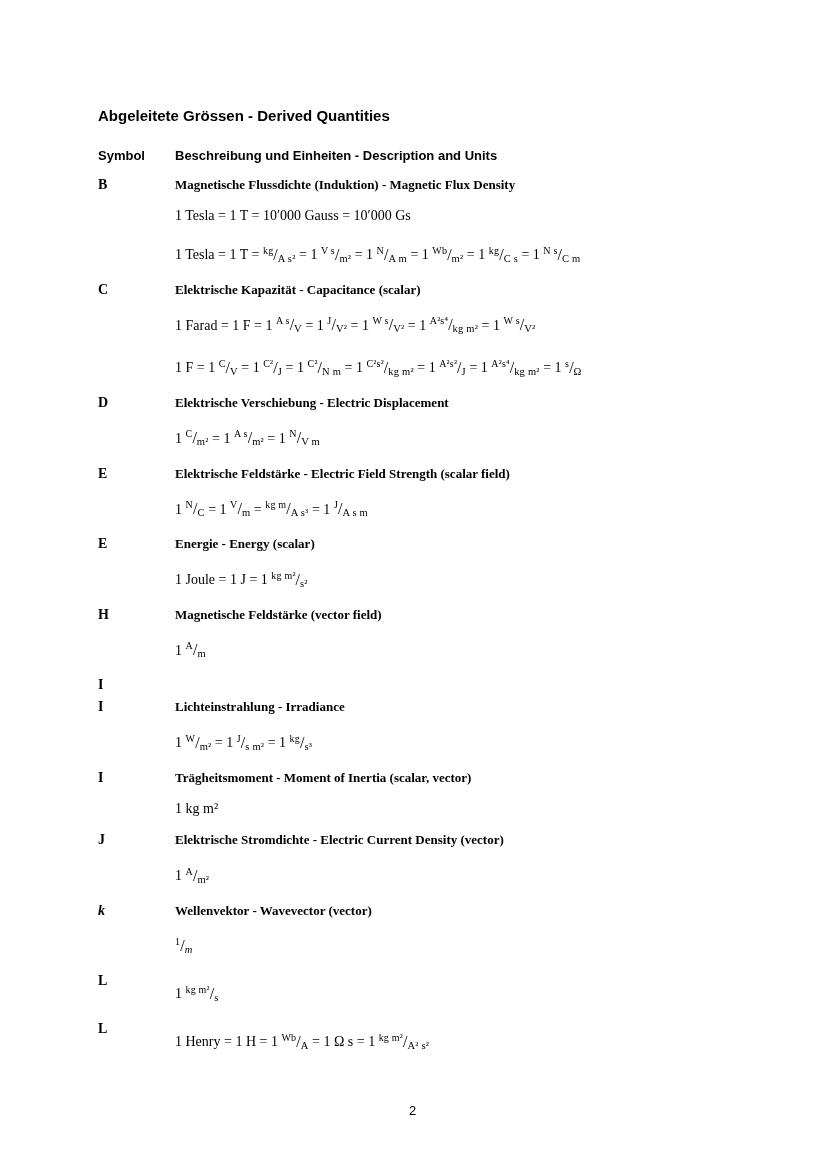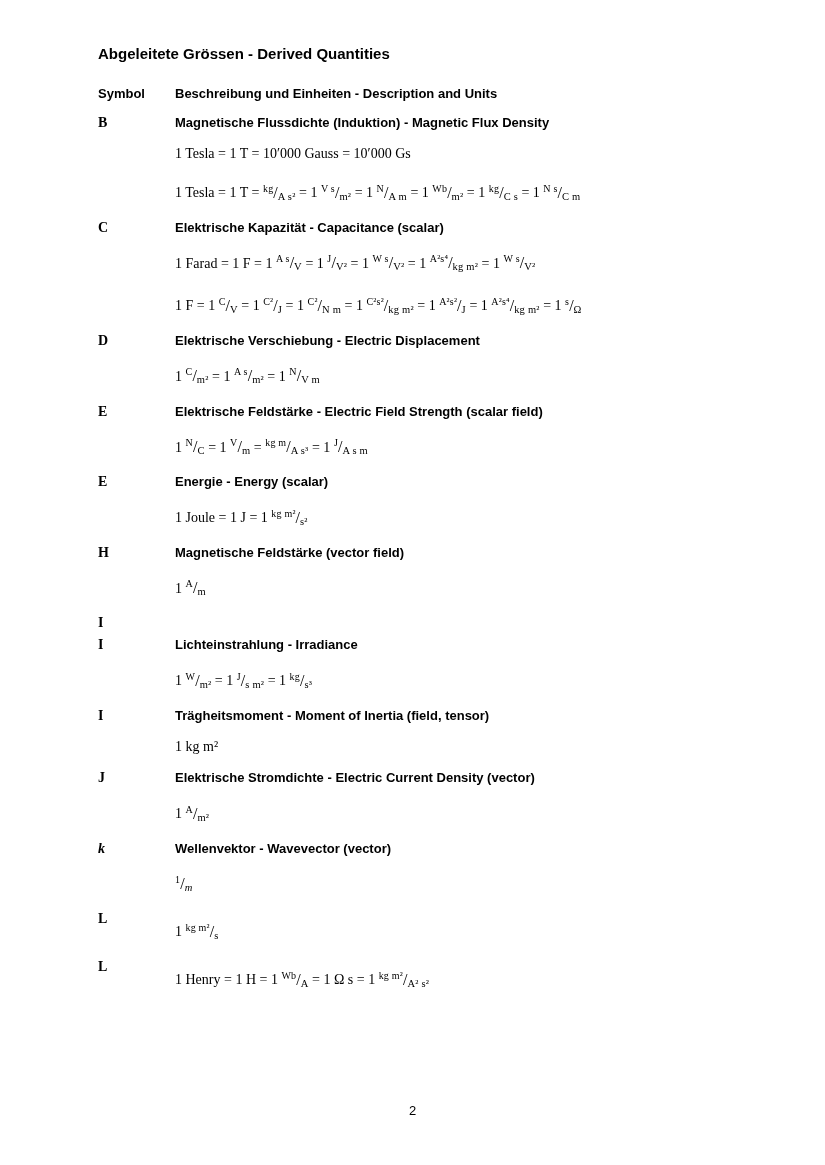--- a/index.html
+++ b/index.html
@@ -3,41 +3,42 @@
 <meta charset="utf-8">
 <style>
   * { box-sizing: border-box; }
   html, body { margin: 0; padding: 0; }
   body {
     width: 825px; height: 1165px;
     background: #ffffff; color: #000000;
     font-family: "Liberation Sans", sans-serif;
     position: relative; overflow: hidden;
   }
-  .page { padding: 44px 60px 0 98px; }
+  .page { padding: 106px 60px 0 98px; }
   .title {
     font-size: 15px; font-weight: bold; line-height: 19px;
     margin: 0 0 22px 0;
   }
   .cols { display: flex; }
   .col-symbol { flex: 0 0 77px; width: 77px; }
   .col-main { flex: 1 1 auto; min-width: 0; }
   .header-row { margin-bottom: 12px; justify-content: space-between; }
   .header-cell {
     font-size: 13px; font-weight: bold; line-height: 17px;
   }
   .row { margin-bottom: 5px; }
   .symbol {
     font-family: "Liberation Serif", "DejaVu Serif", serif;
     font-weight: bold; font-size: 14px; line-height: 17px;
   }
   .symbol.it { font-style: italic; }
   .description {
     font-size: 13px; font-weight: bold; line-height: 17px;
     margin-bottom: 6px;
+    font-family: Liberation Serif, serif;
   }
   .formula {
     font-family: Liberation Serif, serif;
     font-size: 14px; line-height: 34px; white-space: nowrap;
     margin-bottom: 0;
   }
   .frac { white-space: nowrap; }
   .frac .num { font-size: 10px; vertical-align: 0.55em; letter-spacing: 0.2px; }
   .frac .den { font-size: 10.5px; vertical-align: -0.3em; letter-spacing: 0.2px; text-align: right; }
   .frac .slash { font-size: 1.15em; vertical-align: -0.08em; }
@@ -117,21 +118,21 @@
     <div class="col-symbol symbol">I</div>
     <div class="col-main">
       <div class="description">Lichteinstrahlung - Irradiance</div>
     <div class="formula"><span>1 </span><span class="frac"><span class="num">W</span><span class="slash">/</span><span class="den">m²</span></span><span> = 1 </span><span class="frac"><span class="num">J</span><span class="slash">/</span><span class="den">s m²</span></span><span> = 1 </span><span class="frac"><span class="num">kg</span><span class="slash">/</span><span class="den">s³</span></span></div>
         </div>
   </div>
 
   <div class="cols row">
     <div class="col-symbol symbol">I</div>
     <div class="col-main">
-      <div class="description">Trägheitsmoment - Moment of Inertia (field, tensor)</div>
+      <div class="description">Trägheitsmoment - Moment of Inertia (scalar, vector)</div>
     <div class="formula"><span>1 kg m²</span></div>
         </div>
   </div>
 
   <div class="cols row">
     <div class="col-symbol symbol">J</div>
     <div class="col-main">
       <div class="description">Elektrische Stromdichte - Electric Current Density (vector)</div>
     <div class="formula"><span>1 </span><span class="frac"><span class="num">A</span><span class="slash">/</span><span class="den">m²</span></span></div>
         </div>

